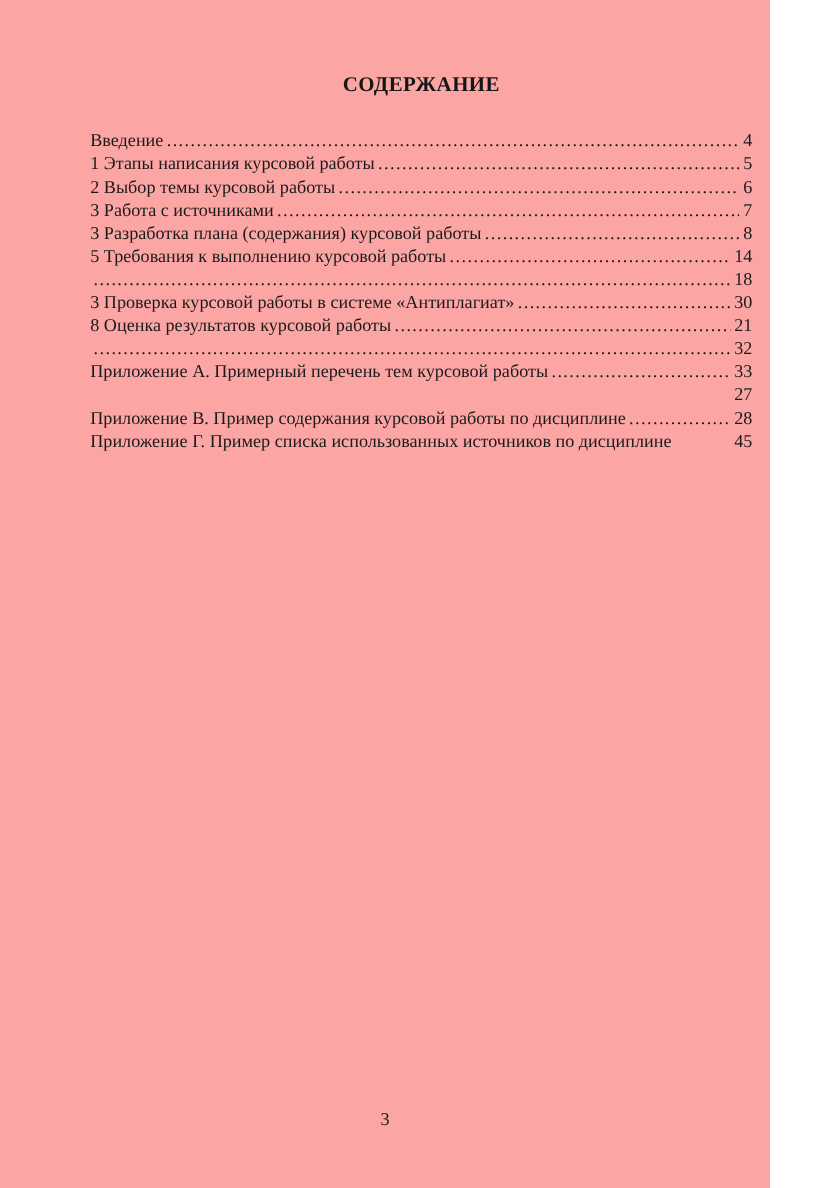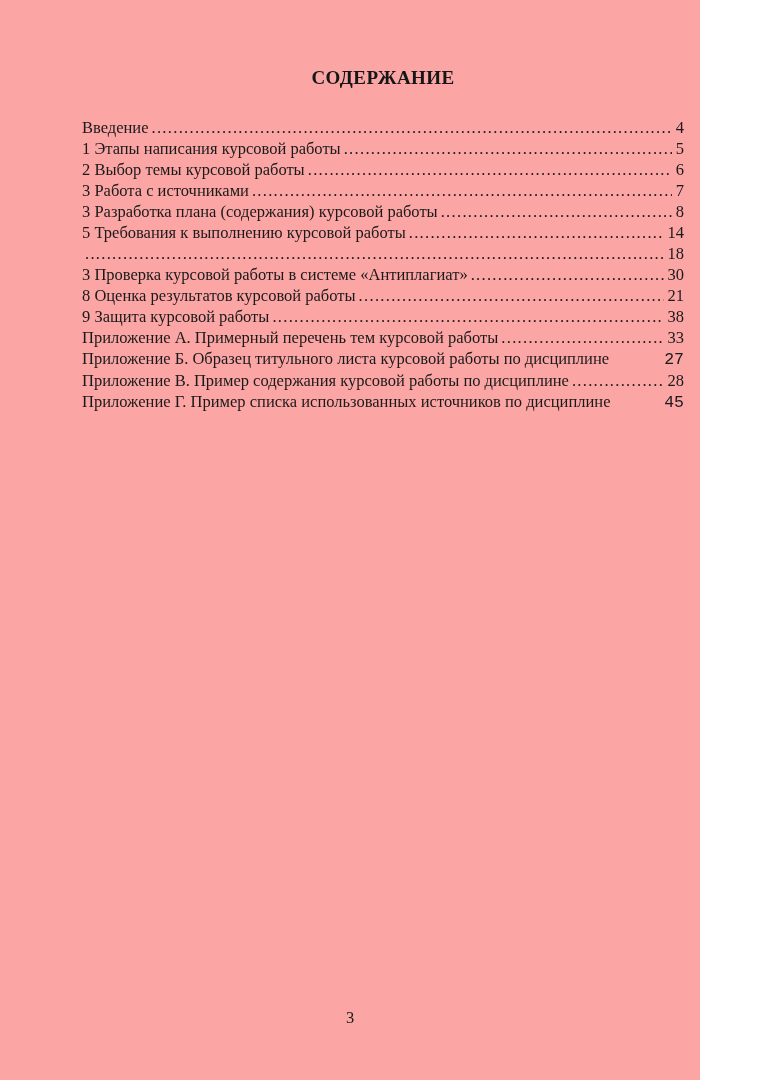--- a/index.html
+++ b/index.html
@@ -59,21 +59,20 @@
   .toc-row[data-leader="none"] .toc-dots::after {
     content: "";
   }
   .toc-page {
     flex: 0 0 auto;
     white-space: nowrap;
     padding-left: 4px;
   }
   .toc-row[data-leader="none"] .toc-page {
     padding-left: 0;
-    font-family: Liberation Mono, monospace;
   }
   .page-footer {
     position: absolute;
     left: 0;
     right: 0;
     top: 1007px;
     text-align: center;
     font-size: 16.5px;
     line-height: 21px;
   }
@@ -134,33 +133,31 @@
         <span class="toc-page">30</span>
       </div>
 
       <div class="toc-row" data-leader="dots">
         <span class="toc-label">8 Оценка результатов курсовой работы</span>
         <span class="toc-dots"></span>
         <span class="toc-page">21</span>
       </div>
 
       <div class="toc-row" data-leader="dots">
-        <span class="toc-label">9 Защита курсовой работы</span>
         <span class="toc-dots"></span>
-        <span class="toc-page">38</span>
+        <span class="toc-page">32</span>
       </div>
 
       <div class="toc-row" data-leader="dots">
         <span class="toc-label">Приложение А. Примерный перечень тем курсовой работы</span>
         <span class="toc-dots"></span>
         <span class="toc-page">33</span>
       </div>
 
       <div class="toc-row" data-leader="none">
-        <span class="toc-label">Приложение Б. Образец титульного листа курсовой работы по дисциплине</span>
         <span class="toc-dots"></span>
         <span class="toc-page">27</span>
       </div>
 
       <div class="toc-row" data-leader="dots">
         <span class="toc-label">Приложение В. Пример содержания курсовой работы по дисциплине</span>
         <span class="toc-dots"></span>
         <span class="toc-page">28</span>
       </div>
 

